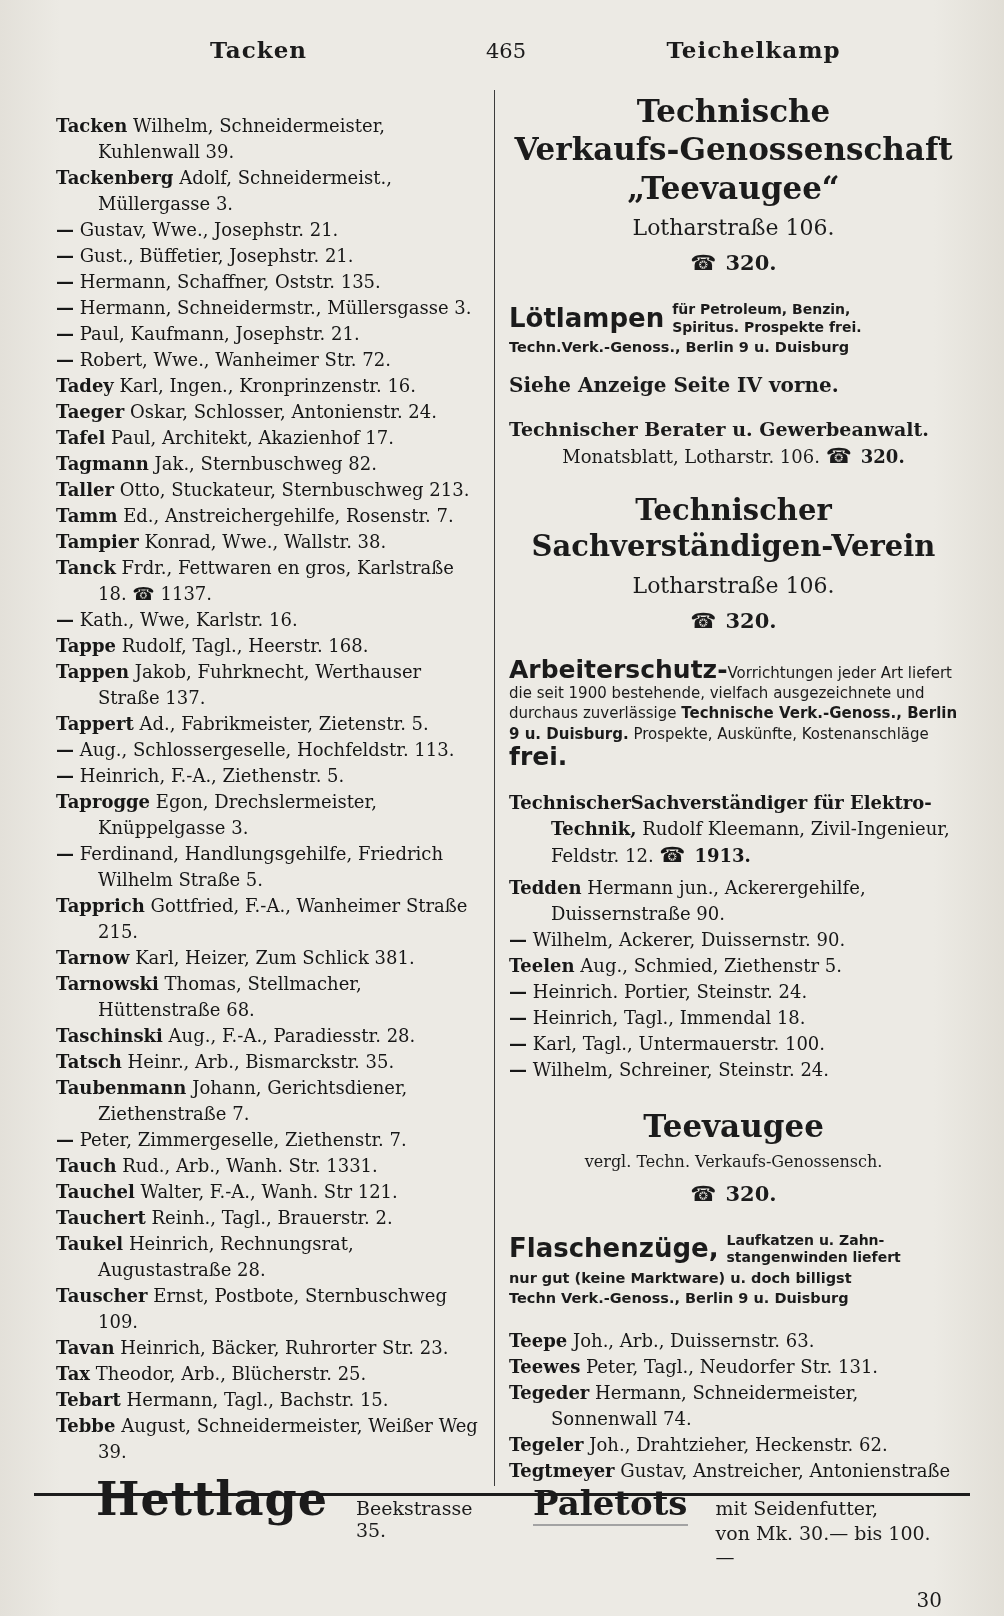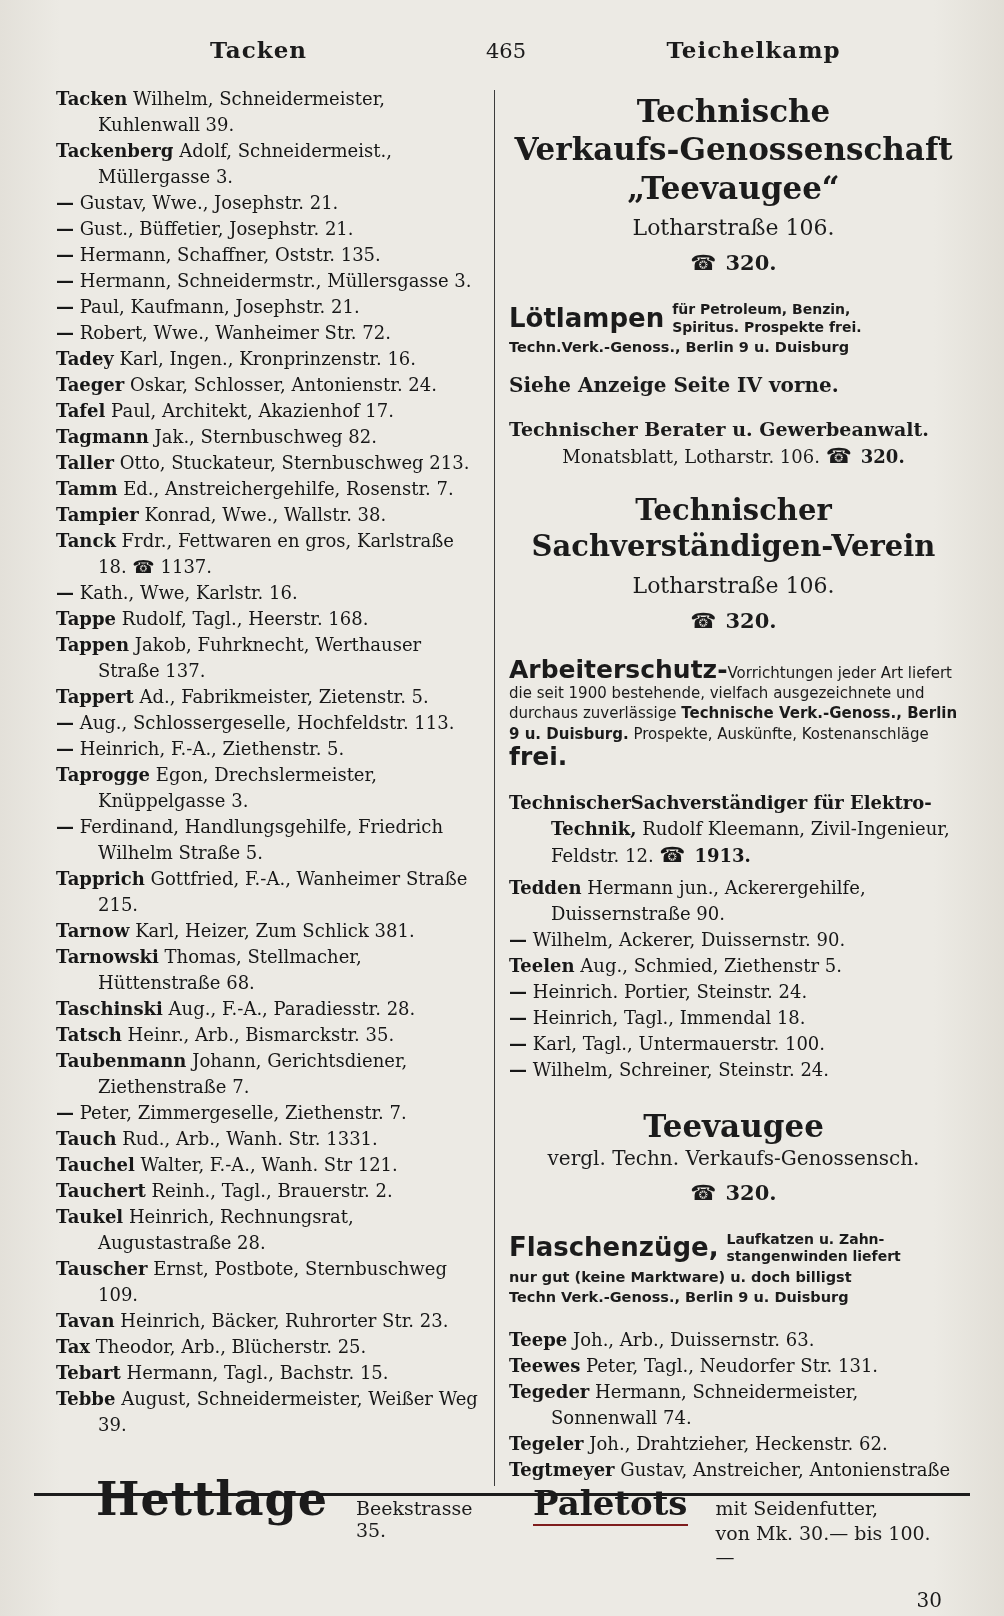--- a/index.html
+++ b/index.html
@@ -10,21 +10,21 @@
     font-family:"DejaVu Serif", serif;
     color:#1b1b1b;
     overflow:hidden;
   }
   
   .pagehead { position:absolute; top:36px; left:56px; right:48px; display:flex; align-items:baseline; }
   .ph-side { flex:1; text-align:center; font-weight:bold; font-size:23px; letter-spacing:1px; }
   .ph-center { width:90px; text-align:center; font-size:21px; }
   
   .columns { position:absolute; top:86px; left:56px; right:46px; bottom:130px; display:flex; overflow:hidden; }
-  .col-left { width:430px; }
+  .col-left { width:430px;margin-top:27px; }
   .divider { width:1px; background:#3c3c3c; margin:4px 10px 0 8px; }
   .col-right { flex:1; padding-left:4px; }
   
   .entry { font-size:18px; line-height:26px; padding-left:42px; text-indent:-42px; color:#171717; }
   .entry .head { font-weight:bold; }
   
   .ad { text-align:center; }
   .frak-xl { font-size:31px; font-weight:bold; line-height:1.24; }
   .frak-lg { font-size:29px; font-weight:bold; line-height:1.26; }
   .ad-address { font-size:22px; margin-top:8px; }
@@ -36,27 +36,27 @@
   .side-sans { font-family:"DejaVu Sans", sans-serif; font-weight:bold; font-size:14px; line-height:1.25; margin-left:8px; padding-top:2px; }
   .line-sans { font-family:"DejaVu Sans", sans-serif; font-weight:bold; font-size:14.5px; line-height:1.3; text-align:left; margin-top:2px; }
   .see-note { text-align:left; font-weight:bold; font-size:20px; }
   .entry-block { text-align:left; }
   .bold-line { font-weight:bold; font-size:19px; line-height:1.3; }
   .sub-line { font-size:18px; text-align:center; margin-top:2px; }
   .sub-line .b { font-weight:bold; }
   .as-text { font-family:"DejaVu Sans", sans-serif; font-size:15px; line-height:1.35; text-align:left; }
   .as-text .big-inline { font-family:"DejaVu Sans", sans-serif; font-weight:bold; font-size:25px; line-height:1;margin-top:32px; }
   .as-text .b { font-weight:bold; }
-  .ad-sub { font-size:20px; }
+  .ad-sub { font-size:16px; margin-top:6px; }
   
   .footer-rule { position:absolute; left:34px; right:34px; bottom:120px; border-top:3px solid #1c1c1c; }
   .footer-ad { position:absolute; left:96px; right:60px; bottom:46px; display:flex; align-items:baseline; gap:28px; }
   .hett-name { font-size:46px; font-weight:bold; letter-spacing:1px; }
   .hett-addr { font-size:19px; }
-  .hett-prod { font-size:34px; font-weight:bold; border-bottom:2px solid #7f1d1d; padding-bottom:1px; }
+  .hett-prod { font-size:34px; font-weight:bold; border-bottom:2px solid #a3a3a3; padding-bottom:1px; }
   .hett-details { display:inline-flex; flex-direction:column; font-size:19px; line-height:1.3; }
   .pageno { position:absolute; right:62px; bottom:4px; font-size:20px; }
 </style>
 </head>
 <body>
 
 <div class="pagehead">
   <span class="ph-side">Tacken</span>
   <span class="ph-center">465</span>
   <span class="ph-side">Teichelkamp</span>

